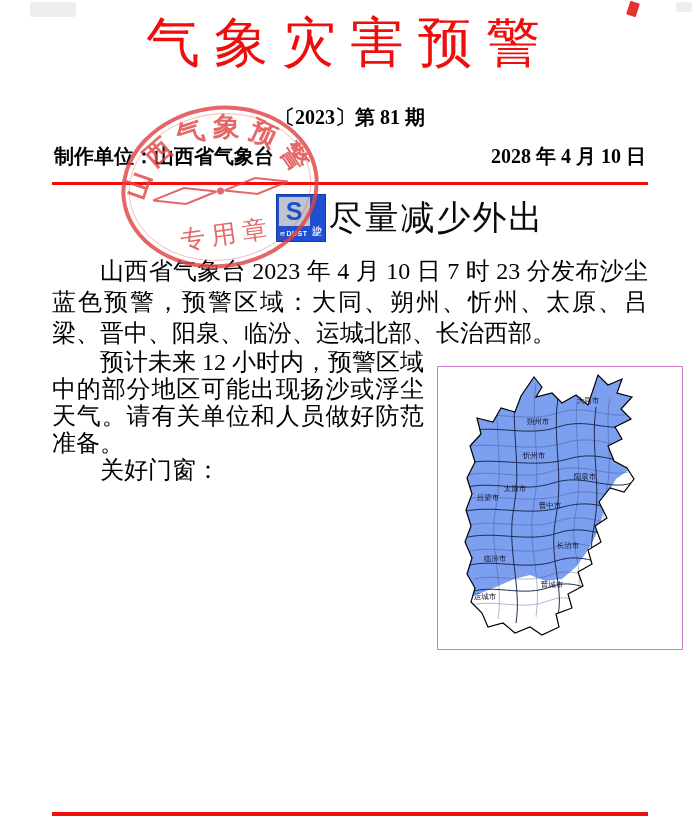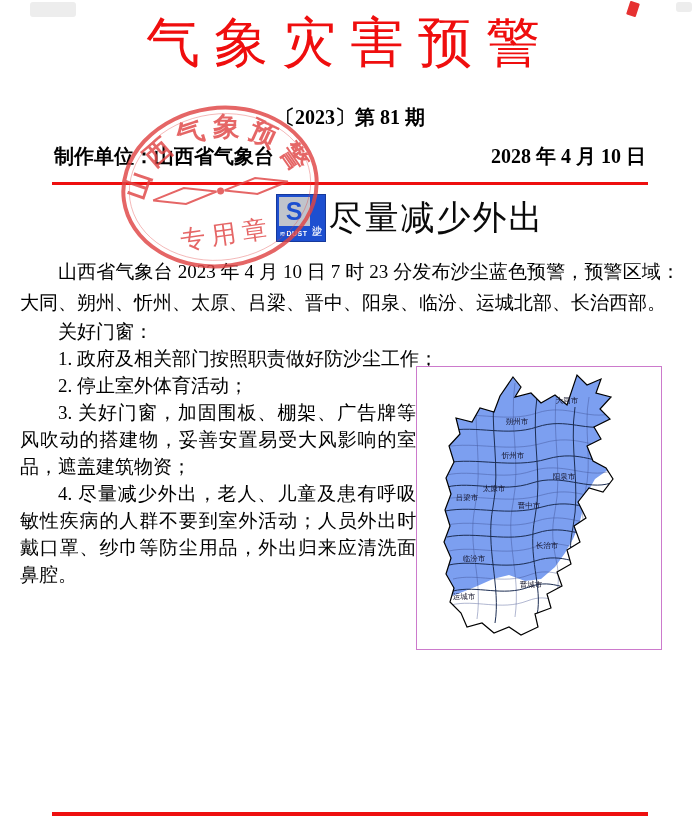--- a/index.html
+++ b/index.html
@@ -35,28 +35,28 @@
   .sd-letter{color:#1d4fd0;font-size:25px;font-weight:bold;line-height:1;}
   .sd-side{position:absolute;left:35px;top:2px;width:11px;height:42px;color:#fff;font-size:10px;
            writing-mode:vertical-rl;text-orientation:upright;display:flex;align-items:center;justify-content:center;
            line-height:11px;letter-spacing:1px;}
   .sd-bottom{position:absolute;left:2px;top:33px;width:31px;height:11px;display:flex;align-items:center;}
   .sd-glyph{color:#fff;font-size:7px;line-height:1;margin:0 1px 0 1px;}
   .sd-dust{color:#fff;font-size:7px;font-weight:bold;letter-spacing:.5px;line-height:1;}
   .heading-text{font-size:34px;color:#0a0a0a;letter-spacing:2px;white-space:nowrap;}
 
   
-  .content{margin:12px 20px 0;font-size:19px;text-align:justify;}
+  .content{margin:12px 52px 0;font-size:24px;text-align:justify;}
   .content p{margin:0;text-indent:2em;}
   .p1{line-height:31px;margin-bottom:2px;}
   .narrow{line-height:27px;}
   .map-spacer{float:right;width:224px;height:412px;}
 
   
-  .map-frame{position:absolute;left:416px;top:366px;width:244px;height:282px;
+  .map-frame{position:absolute;left:437px;top:366px;width:244px;height:282px;
              border:1px solid #cc7acc;background:#fff;z-index:20;}
   .map-frame svg{display:block;}
 </style>
 </head>
 <body>
 
 <div class="page">
 
   <div class="smudge" style="left:30px;top:2px;width:46px;height:15px;"></div>
   <div class="smudge" style="left:676px;top:2px;width:16px;height:10px;"></div>
@@ -97,27 +97,22 @@
         <span class="sd-glyph">≋</span>
         <span class="sd-dust">DUST</span>
       </div>
     </div>
     <div class="heading-text">尽量减少外出</div>
   </div>
 
   <div class="content">
     <p class="p1">山西省气象台 2023 年 4 月 10 日 7 时 23 分发布沙尘蓝色预警，预警区域：大同、朔州、忻州、太原、吕梁、晋中、阳泉、临汾、运城北部、长治西部。</p>
     <span class="map-spacer"></span>
+    <p class="narrow">预计未来 12 小时内，预警区域中的部分地区可能出现扬沙或浮尘天气。请有关单位和人员做好防范准备。</p>
     <p class="narrow">关好门窗：</p>
-    <div id="guide-items">
-        <p class="narrow">1. 政府及相关部门按照职责做好防沙尘工作；</p>
-        <p class="narrow">2. 停止室外体育活动；</p>
-        <p class="narrow">3. 关好门窗，加固围板、棚架、广告牌等易被风吹动的搭建物，妥善安置易受大风影响的室外物品，遮盖建筑物资；</p>
-        <p class="narrow">4. 尽量减少外出，老人、儿童及患有呼吸道过敏性疾病的人群不要到室外活动；人员外出时可佩戴口罩、纱巾等防尘用品，外出归来应清洗面部和鼻腔。</p>
-      </div>
   </div>
 
   <div class="map-frame">
     <svg width="244" height="282" viewBox="0 0 244 282">
       <defs>
         <clipPath id="provClip">
           <path id="provPath" d="M96,10 L104,20 98,30 114,26 124,36 138,28 150,38 160,8 170,18 184,12 179,26 194,30 183,42 193,52 177,60 184,72 170,79 176,94 189,101 196,112 186,125 172,121 161,135 169,151 157,159 163,175 150,183 154,197 140,205 145,219 130,227 134,241 118,247 121,260 104,268 92,260 77,266 65,256 50,260 44,246 33,235 37,221 29,207 34,191 27,175 33,159 28,143 34,127 29,111 37,95 32,79 43,67 39,51 55,55 63,41 77,45 83,29 Z"></path>
         </clipPath>
       </defs>
       <g clip-path="url(#provClip)">

